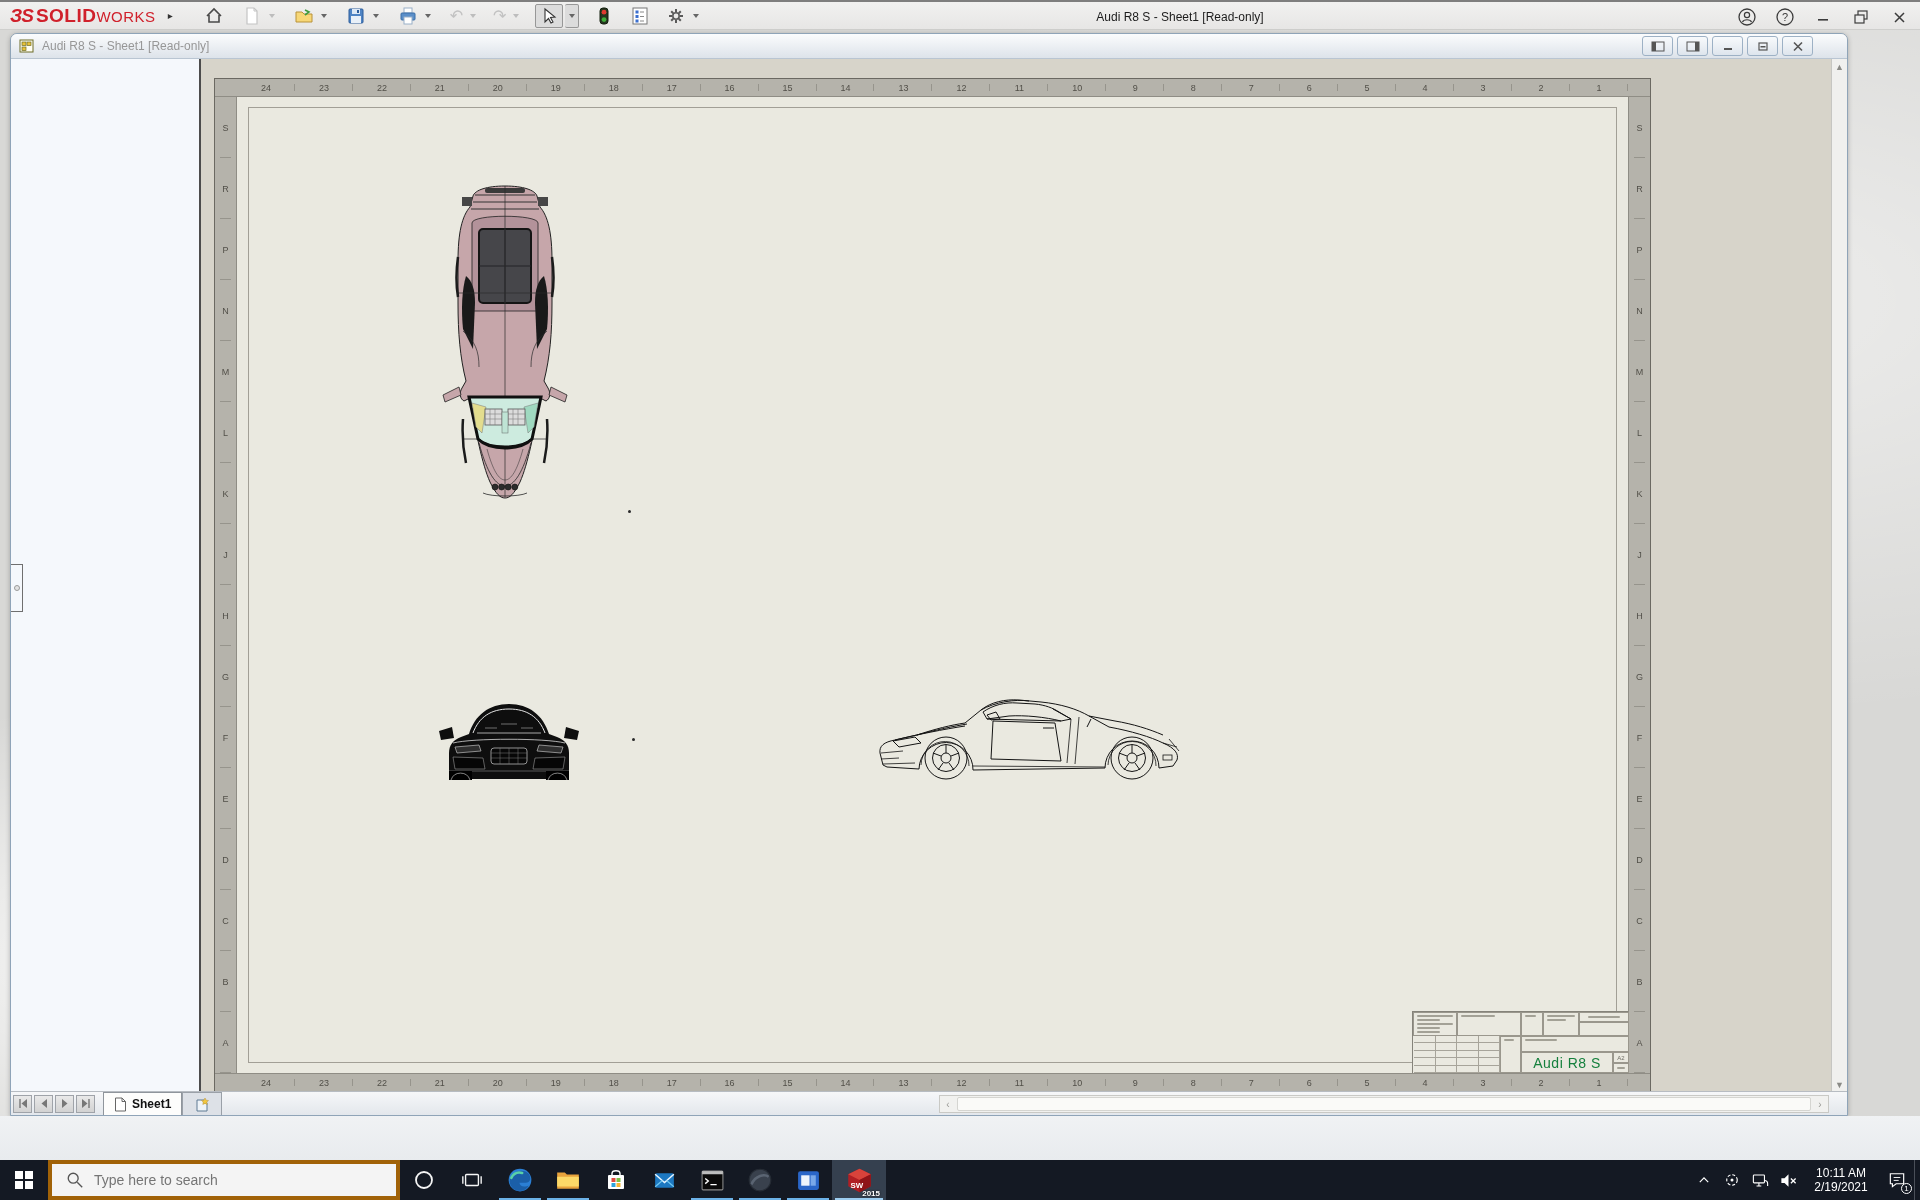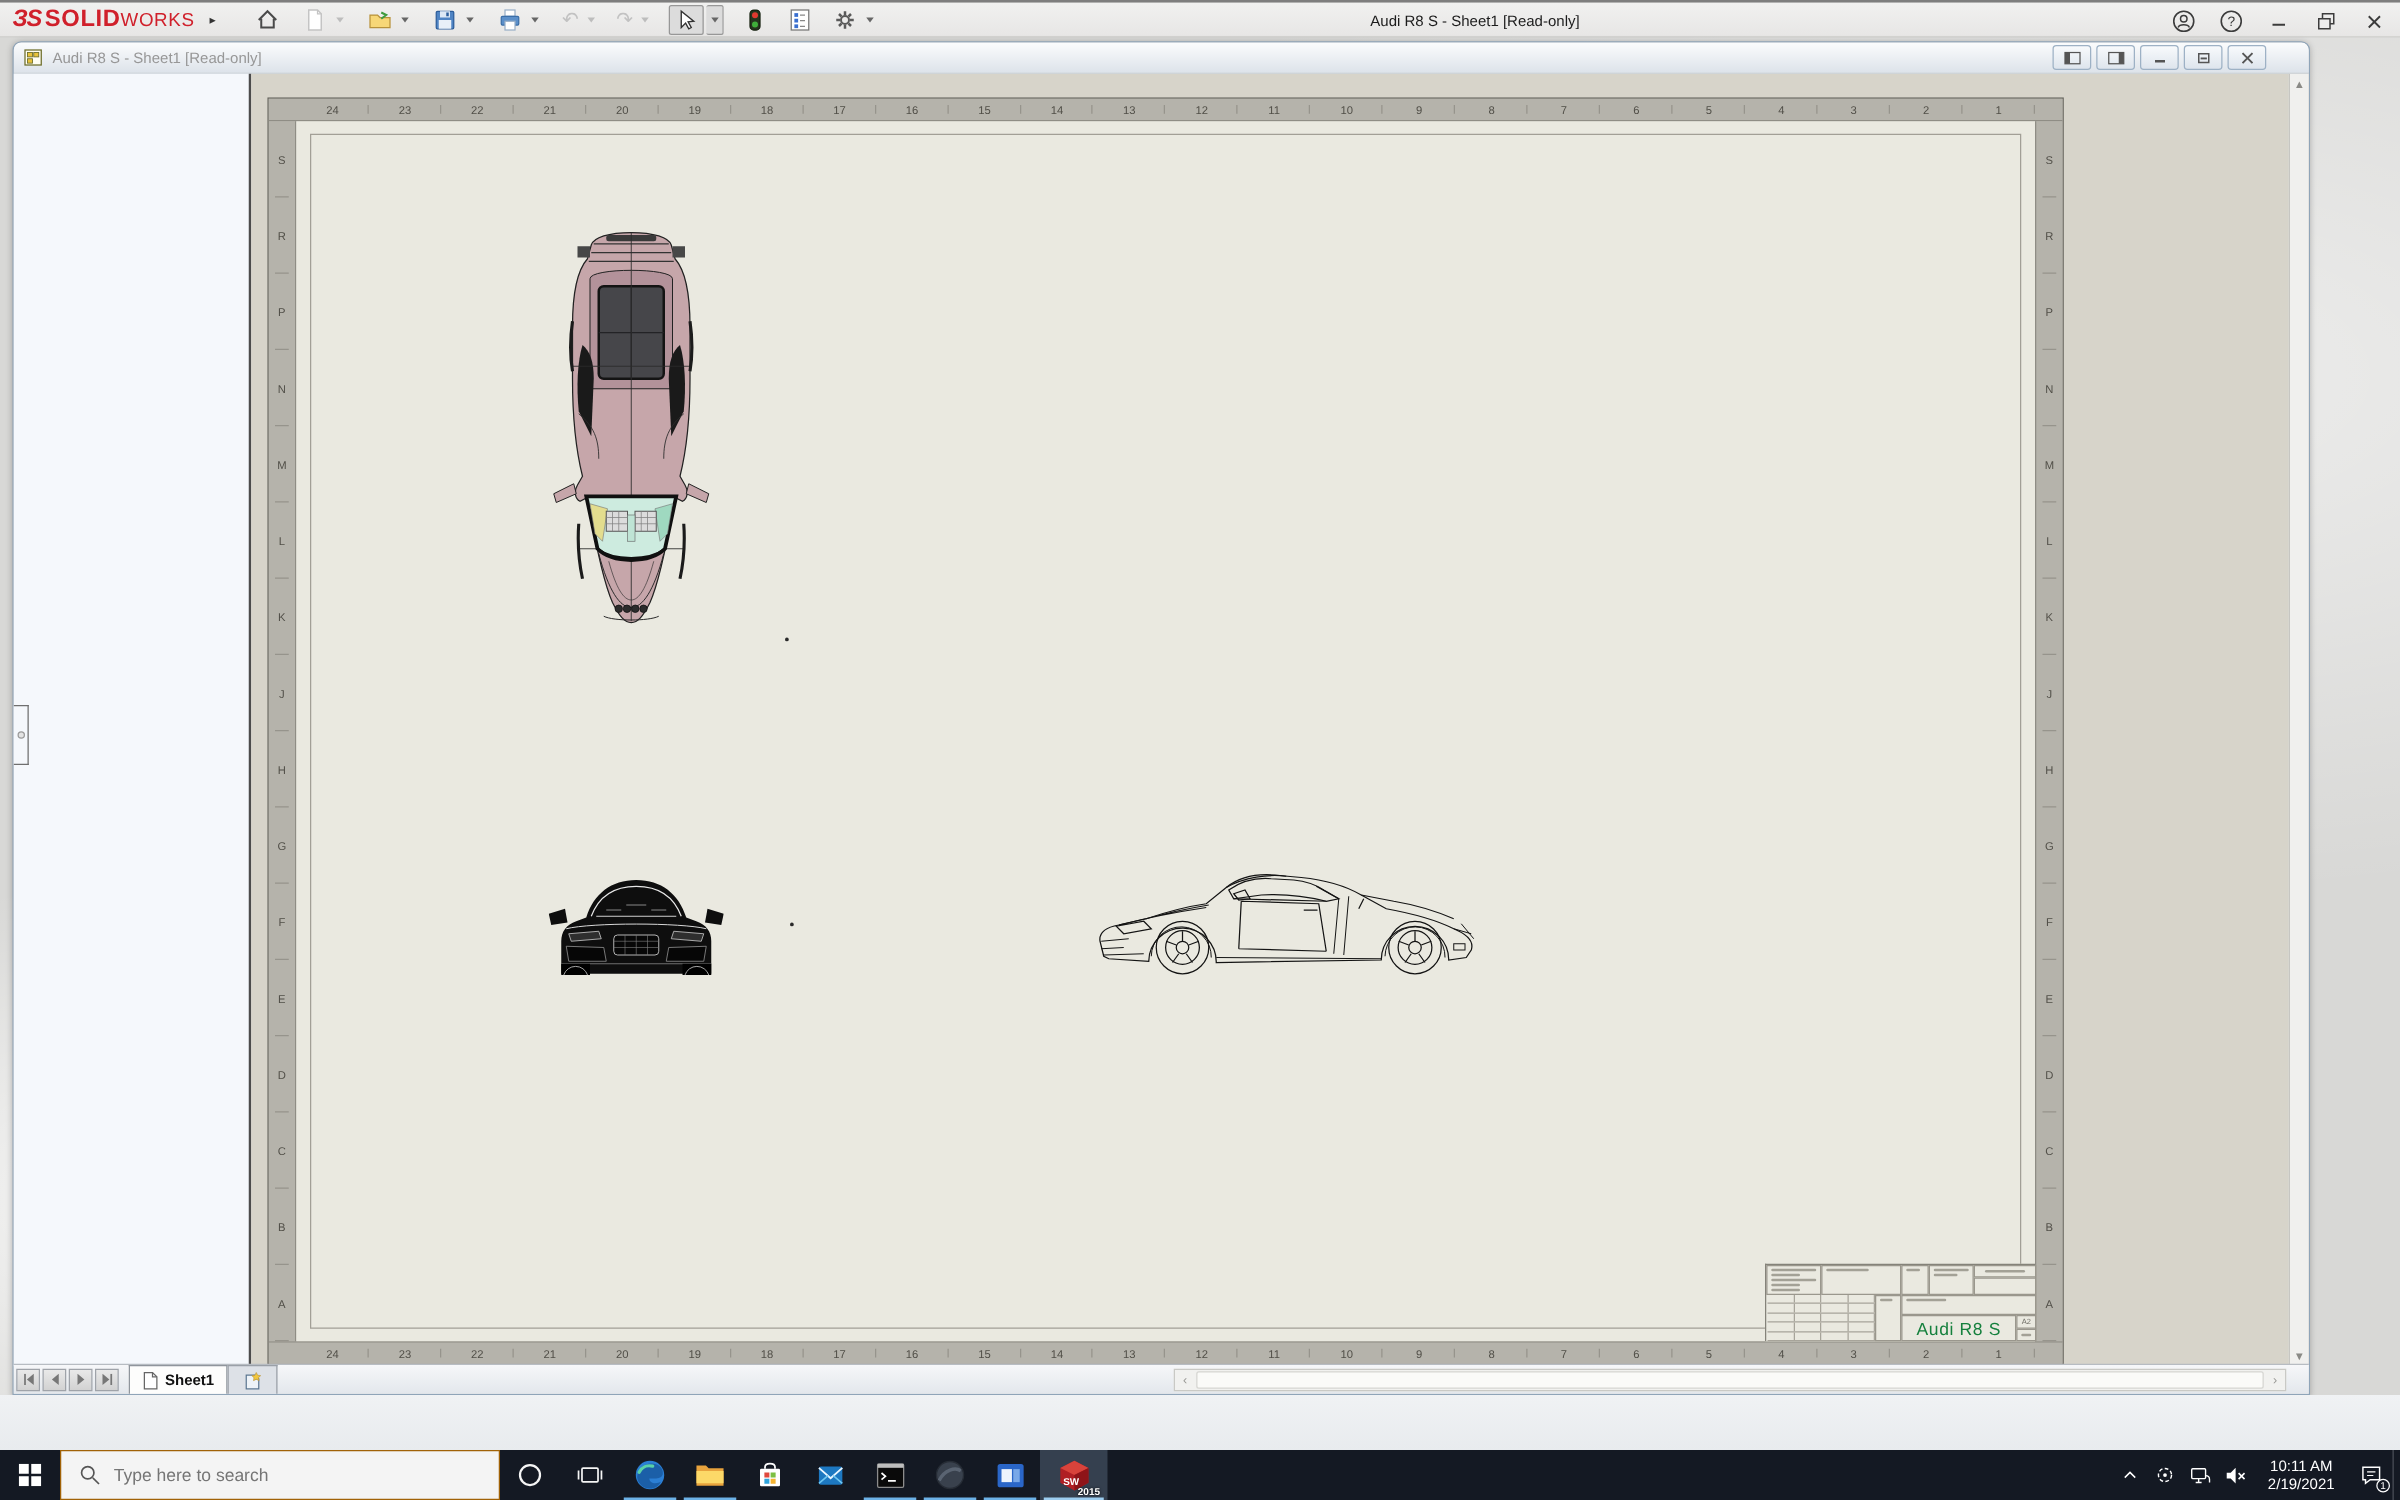--- a/index.html
+++ b/index.html
@@ -116,21 +116,21 @@
   .hthumb { flex:1; height:14px; margin:0 1px; background:#fafaf8; border:1px solid #d5d5d1; border-radius:2px; }
 
   .bottomstrip { position:absolute; left:0; top:1116px; width:1920px; height:44px;
     background:linear-gradient(#f0f2f4,#e8ebee); }
 
   
   .taskbar { position:absolute; left:0; top:1160px; width:1920px; height:40px;
     background:#141923; display:flex; align-items:stretch; }
   .tkbtn { width:48px; display:flex; align-items:center; justify-content:center; position:relative; }
   .tkbtn .under { position:absolute; bottom:0; left:3px; right:3px; height:2px; background:#6cb2e8; }
-  .searchbox { width:352px; background:#f4f4f4; border:1px solid #a16207;
+  .searchbox { width:352px; background:#f4f4f4; border:4px solid #a16207;
     display:flex; align-items:center; }
   .searchbox input { border:none; outline:none; background:transparent; font-size:14px;
     color:#4f4f4f; width:280px; font-family:"Liberation Sans",sans-serif; }
   .sw-focus { background:#35404f;text-decoration:underline; }
   .tray { margin-left:auto; display:flex; align-items:center; }
   .trayicon { width:28px; height:40px; display:flex; align-items:center; justify-content:center; }
   .clock { width:78px; text-align:center; color:#fff; font-size:12px; line-height:14px; }
   .deskside { width:6px; border-left:1px solid #4a4f58; height:40px; }
   .badge { position:absolute; right:2px; bottom:6px; width:11px; height:11px; border-radius:50%;
     background:#141923; border:1px solid #fff; color:#fff; font-size:8px; line-height:10px; text-align:center; }

